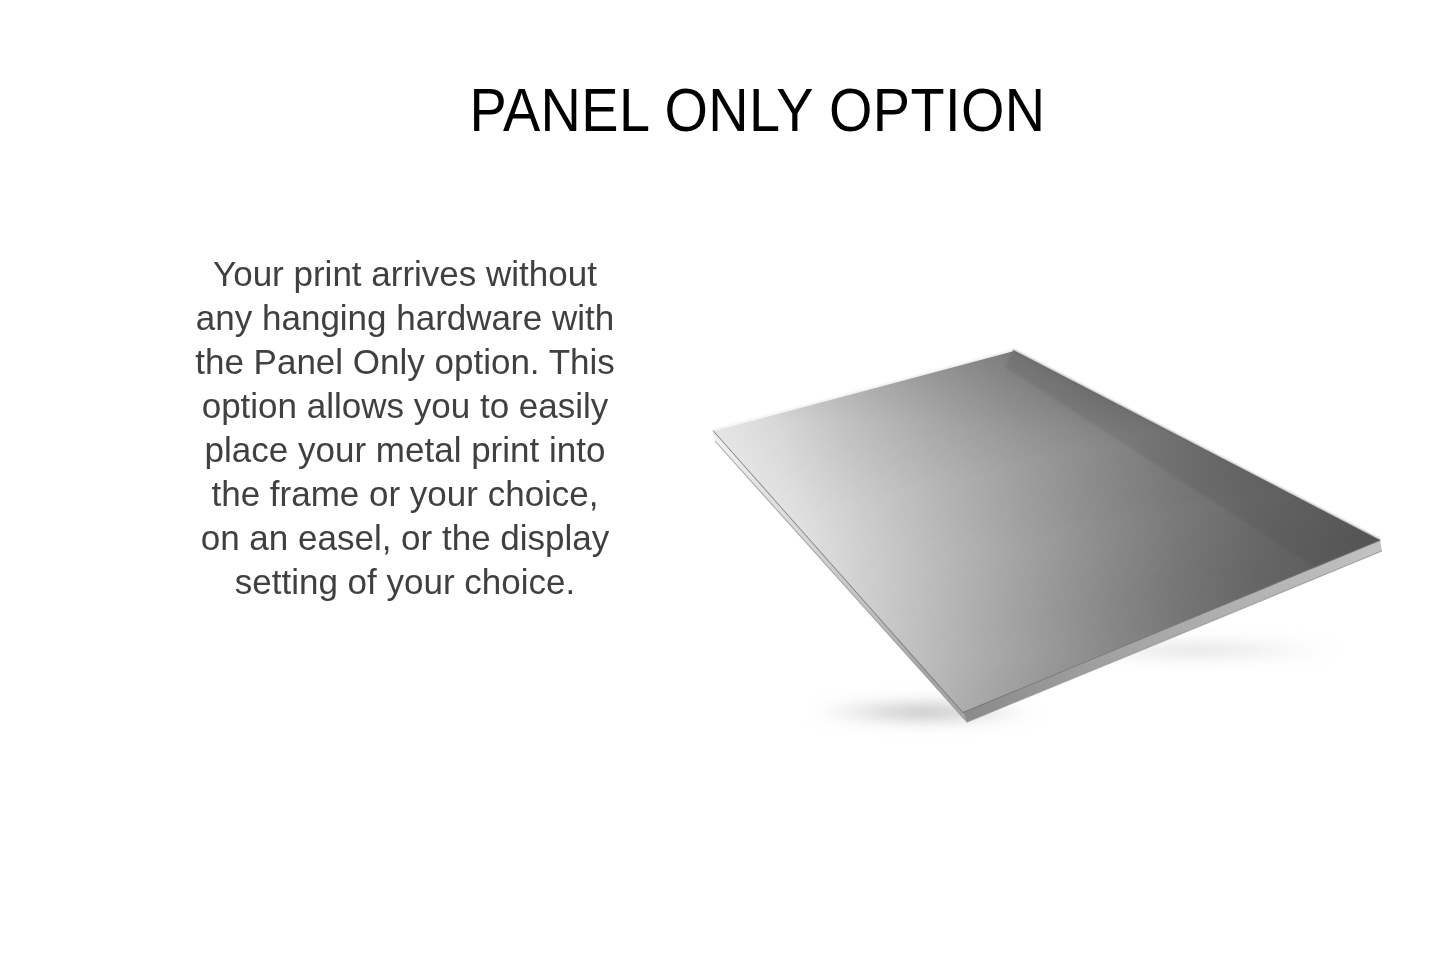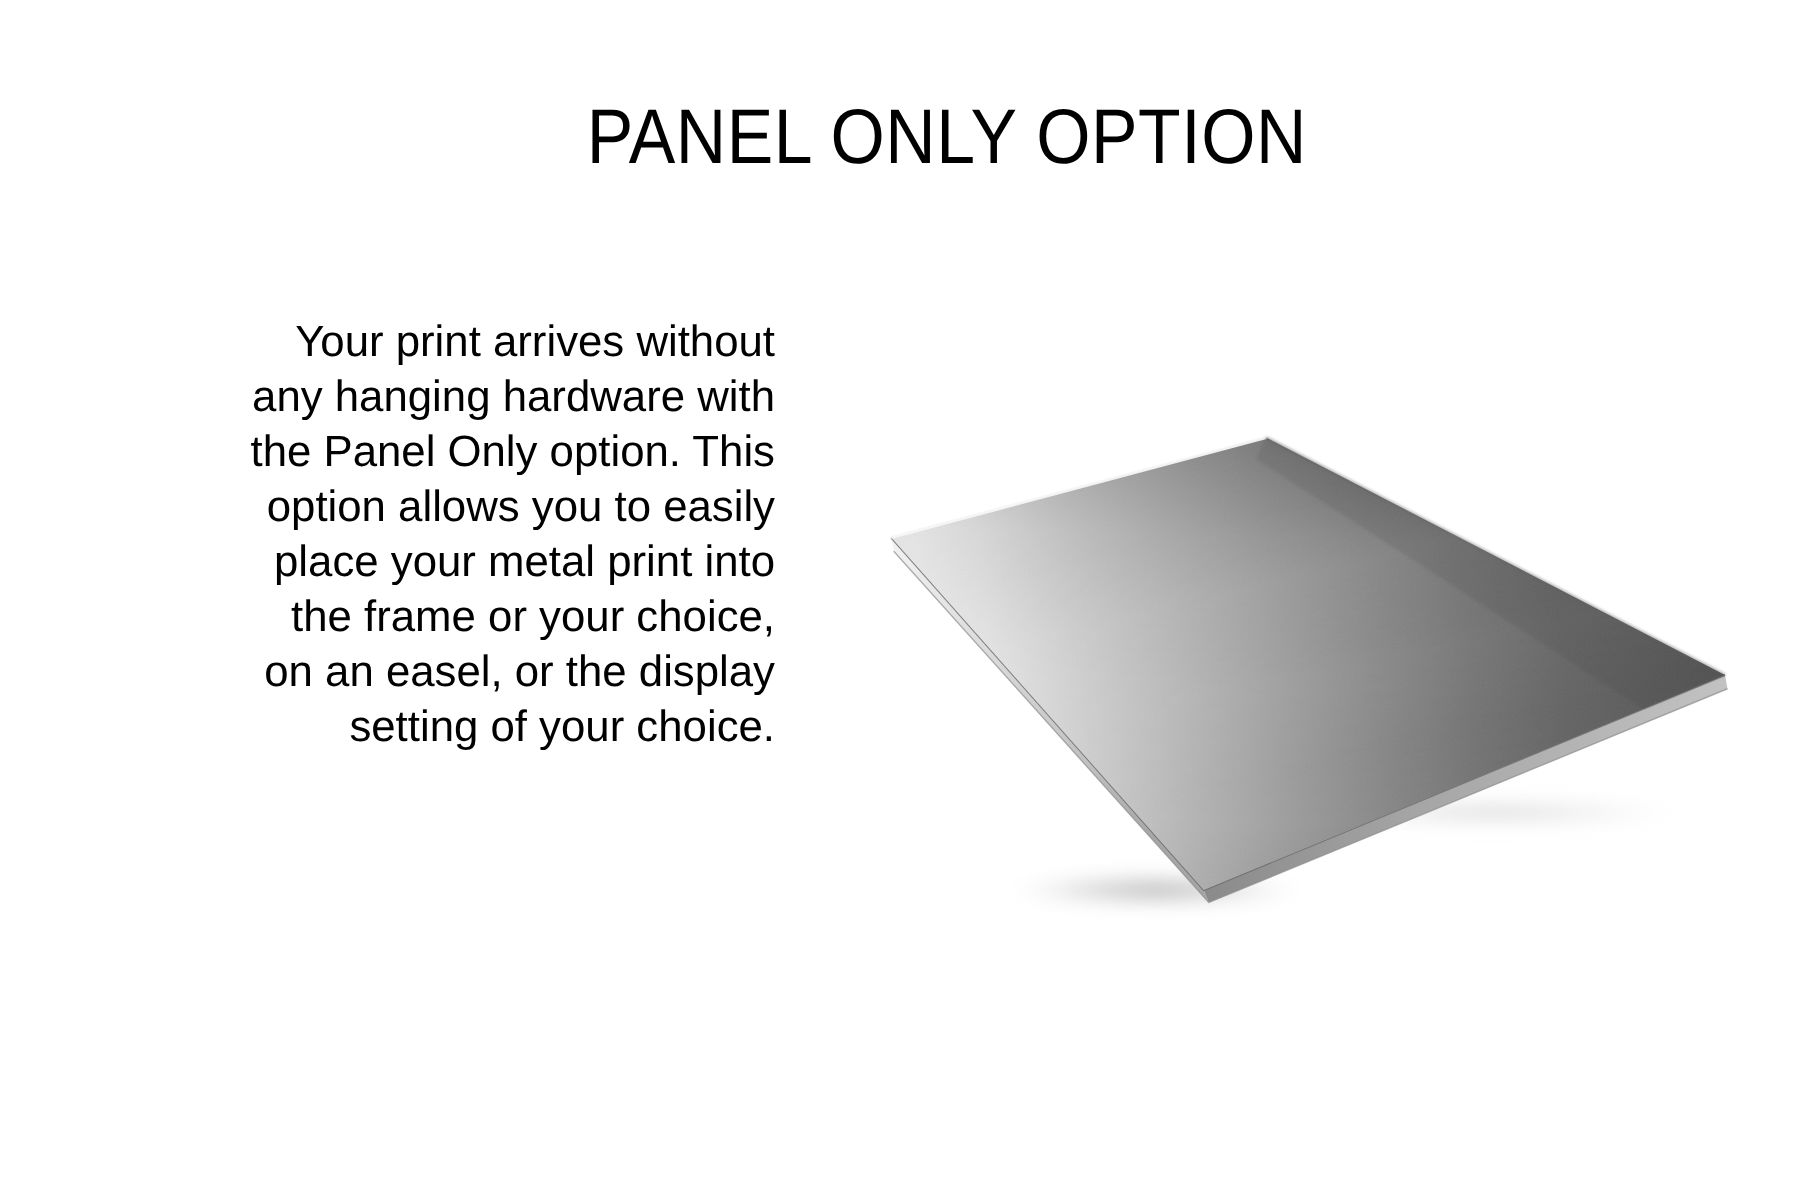--- a/index.html
+++ b/index.html
@@ -48,22 +48,22 @@
   
   .body-text {
     position: absolute;
     left: 155px;
     top: 252px;
     width: 430px;
     font-family: "Liberation Sans", sans-serif;
     font-size: 35px;
     line-height: 44px;
     font-weight: 400;
-    color: #000000;
-    text-align: right;
+    color: #404040;
+    text-align: center;
     white-space: pre-line;
   }
 
   
   .panel-figure {
     position: absolute;
     left: 640px;
     top: 320px;
     width: 740px;
     height: 430px;

